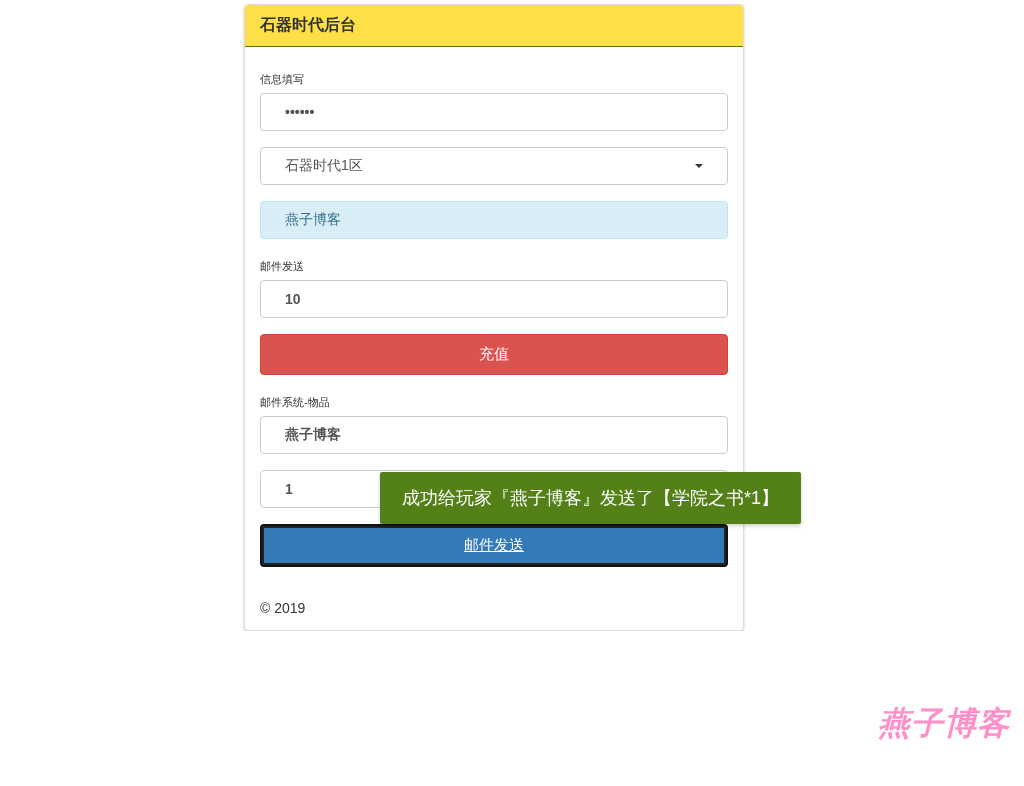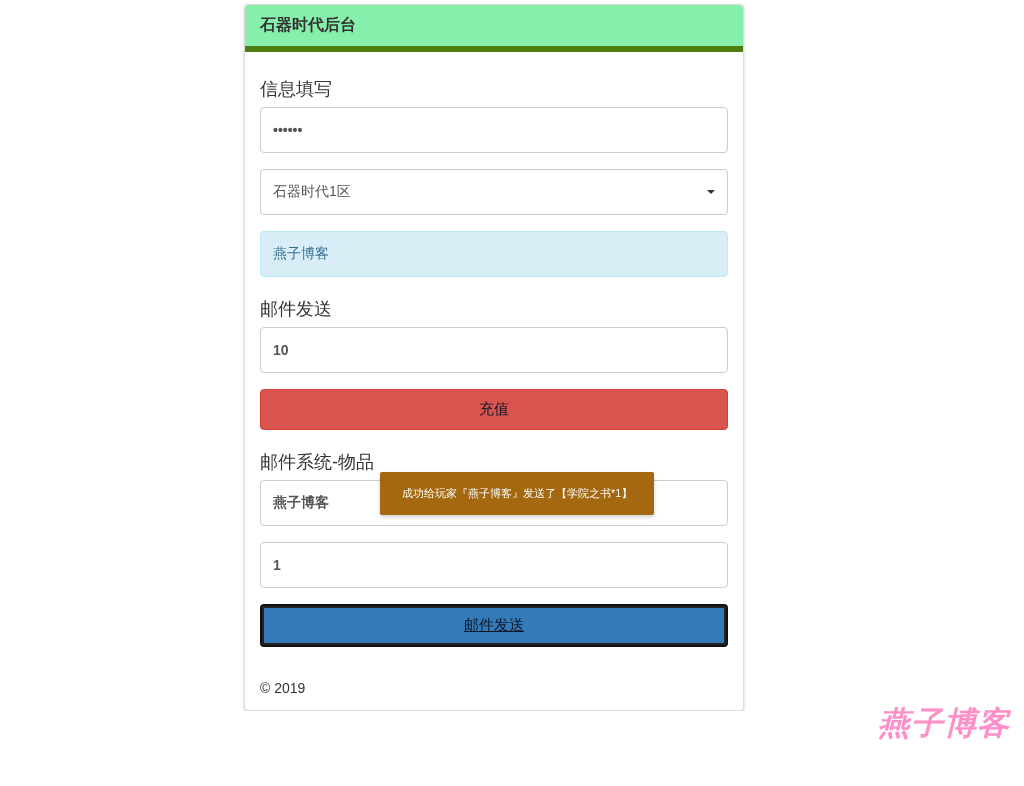--- a/index.html
+++ b/index.html
@@ -12,45 +12,45 @@
   }
   .panel {
     width: 500px;
     margin: 4px 0 0 244px;
     background: #fff;
     border: 1px solid #ddd;
     border-radius: 4px;
     box-shadow: 0 1px 3px rgba(0,0,0,0.2);
   }
   .panel-header {
-    background: #86efac;
+    background: #fde047;
     padding: 10px 15px;
-    border-bottom: 6px solid #4d7c0f;
+    border-bottom: 1px solid #4d7c0f;
     border-radius: 4px 4px 0 0;
   }
   .panel-header h3 {
     margin: 0;
     font-size: 16px;
     font-weight: 700;
     color: #333;
   }
   .panel-body {
     padding: 15px;
   }
   .section-label {
     margin: 20px 0 6px 0;
     color: #333;
-    font-size: 18px;
+    font-size: 11px;
   }
   .section-label:first-child { margin-top: 10px; }
   .form-control, .dropdown, .input-readonly {
     display: block;
     width: 100%;
-    height: 46px;
-    padding: 6px 12px;
+    height: 38px;
+    padding: 6px 24px;
     font-size: 14px;
     line-height: 1.4;
     color: #555;
     background: #fff;
     border: 1px solid #ccc;
     border-radius: 4px;
     margin-bottom: 16px;
     position: relative;
   }
   .dropdown { cursor: pointer; display:flex; align-items:center; justify-content:space-between; }
@@ -66,42 +66,42 @@
     background: #d9edf7;
     border-color: #bce8f1;
     color: #31708f;
   }
   .btn {
     display:block;
     width:100%;
     padding: 10px 12px;
     font-size: 15px;
     text-align:center;
-    color:#0f172a;
+    color:#ffffff;
     border:1px solid transparent;
     border-radius:4px;
     cursor:pointer;
     margin-bottom: 18px;
   }
   .btn-red { background:#d9534f; border-color:#d43f3a; }
   .btn-blue { background:#337ab7; border-color:#111; border-width:2px; box-shadow: inset 0 0 0 2px #222; text-decoration: underline; }
   .btn-blue.pressed { position:relative; }
   .footer {
     padding: 0 15px 14px 15px;
     color: #333;
     font-size: 14px;
   }
   .toast {
     position: absolute;
     left: 380px;
     top: 472px;
-    background: #a16207;
+    background: #4d7c0f;
     color:#fff;
     padding: 14px 22px;
-    font-size: 11px;
+    font-size: 18px;
     border-radius:2px;
     opacity:0.96;
     box-shadow: 0 2px 4px rgba(0,0,0,0.2);
     z-index: 10;
   }
   .watermark {
     position: absolute;
     right: 14px;
     top: 702px;
     font-size: 32px;

